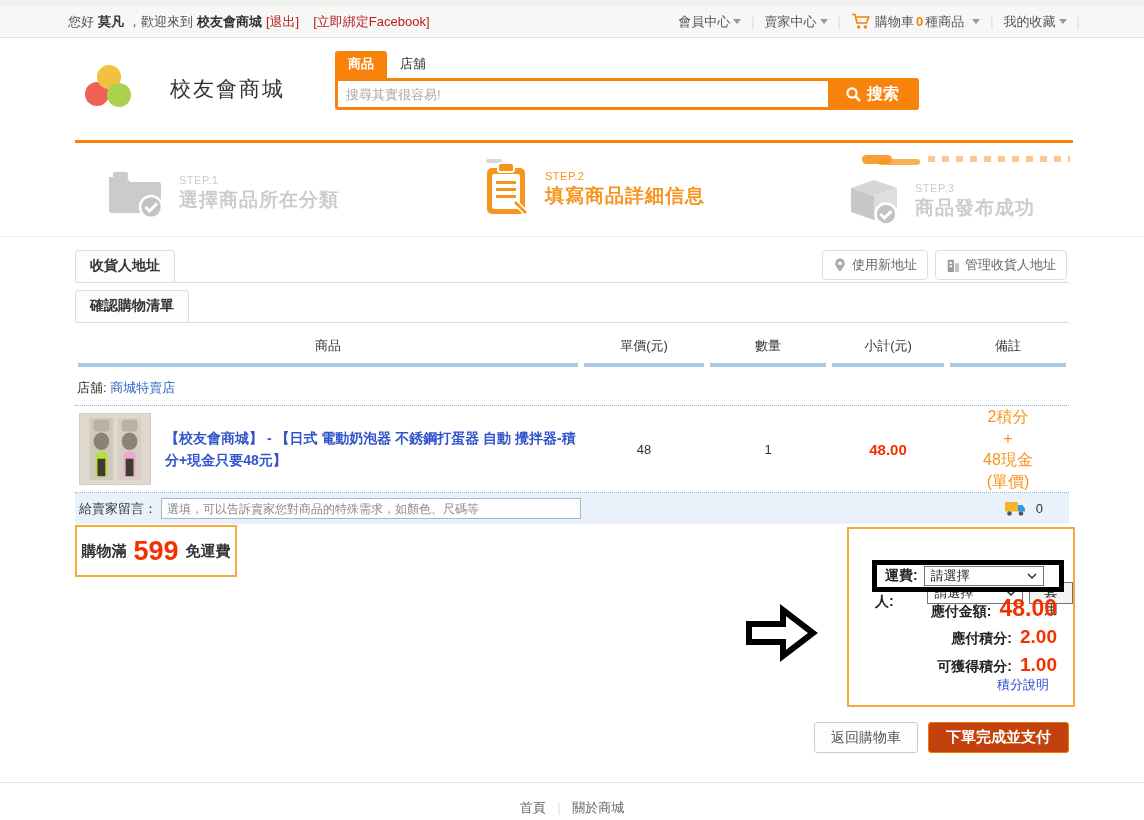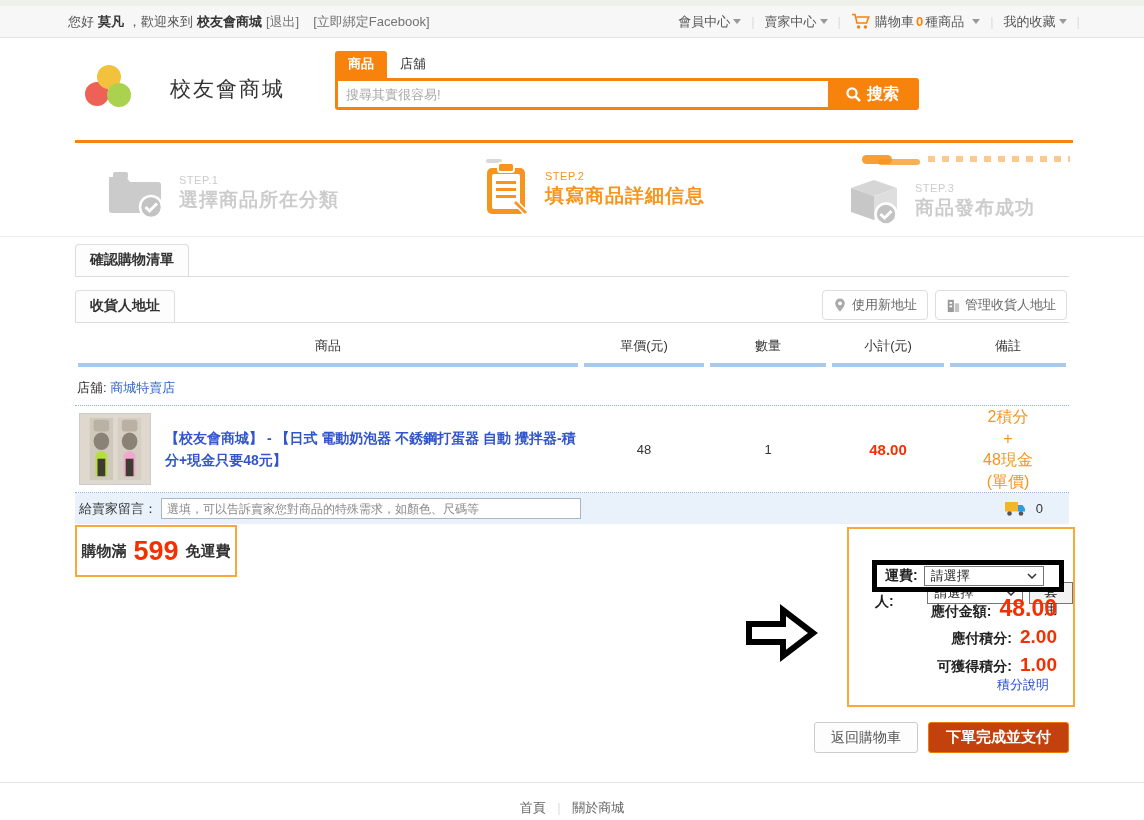--- a/index.html
+++ b/index.html
@@ -5,21 +5,21 @@
   * { margin:0; padding:0; box-sizing:border-box; }
   body { font-family:"Liberation Sans","DejaVu Sans",sans-serif; background:#fff; }
   .page { position:relative; width:1144px; height:820px; background:#fff; overflow:hidden; }
 
   
   .topstrip { position:absolute; left:0; top:0; width:1144px; height:6px; background:#edf1e9; }
   .topbar { position:absolute; left:0; top:6px; width:1144px; height:32px; background:#f7f7f7;
             border-bottom:1px solid #e4e4e4; display:flex; align-items:center; font-size:13px; color:#555; }
   .topbar-left { margin-left:68px; display:flex; align-items:center; gap:4px; }
   .topbar-left b { color:#333; }
-  .topbar a { color:#737373; text-decoration:none; }
+  .topbar a { color:#b91c1c; text-decoration:none; }
   .topbar-right { margin-left:auto; margin-right:62px; display:flex; align-items:center; gap:8px; }
   .caret { display:inline-block; width:0; height:0; border-left:4px solid transparent;
            border-right:4px solid transparent; border-top:5px solid #999; margin-left:3px; }
   .sep { color:#ddd; margin:0 2px; }
   .cart-num { color:#f7820c; font-weight:bold; margin:0 2px; }
   .menu-item { display:flex; align-items:center; cursor:pointer; }
 
   
   .header { position:absolute; left:0; top:39px; width:1144px; height:104px; background:#fff; }
   .logo-wrap { position:absolute; left:85px; top:26px; width:48px; height:48px; }
@@ -243,25 +243,20 @@
       </svg>
       <div class="step-text">
         <div class="s-no">STEP.3</div>
         <div class="s-label">商品發布成功</div>
       </div>
     </div>
   </div>
 
   <div class="content">
 
-    <div class="tabrow" style="height:40px">
-      <span class="sec-tab">確認購物清單</span>
-      <div class="line"></div>
-    </div>
-
     <div class="tabrow">
       <span class="sec-tab">收貨人地址</span>
       <div class="addr-btns">
         <button class="addr-btn">
           <svg width="14" height="17" viewBox="0 0 16 18">
             <path d="M8 1 a5.5 5.5 0 0 1 5.5 5.5 c0 4 -5.5 9.5 -5.5 9.5 s-5.5 -5.5 -5.5 -9.5 A5.5 5.5 0 0 1 8 1 z" fill="#aaa"></path>
             <circle cx="8" cy="6.5" r="2.2" fill="#fff"></circle>
           </svg>
           <span>使用新地址</span>
         </button>
@@ -271,20 +266,25 @@
             <rect x="10" y="6" width="5" height="10" fill="#c3c3c3"></rect>
             <rect x="4" y="4.5" width="3" height="2" fill="#fff"></rect>
             <rect x="4" y="8.5" width="3" height="2" fill="#fff"></rect>
           </svg>
           <span>管理收貨人地址</span>
         </button>
       </div>
       <div class="line"></div>
     </div>
 
+    <div class="tabrow" style="height:40px">
+      <span class="sec-tab">確認購物清單</span>
+      <div class="line"></div>
+    </div>
+
     <div class="thead">
       <div class="cols">
         <div class="th">商品</div>
         <div class="th">單價(元)</div>
         <div class="th">數量</div>
         <div class="th">小計(元)</div>
         <div class="th">備註</div>
       </div>
       <div class="cols">
         <div class="th-underline"></div>

